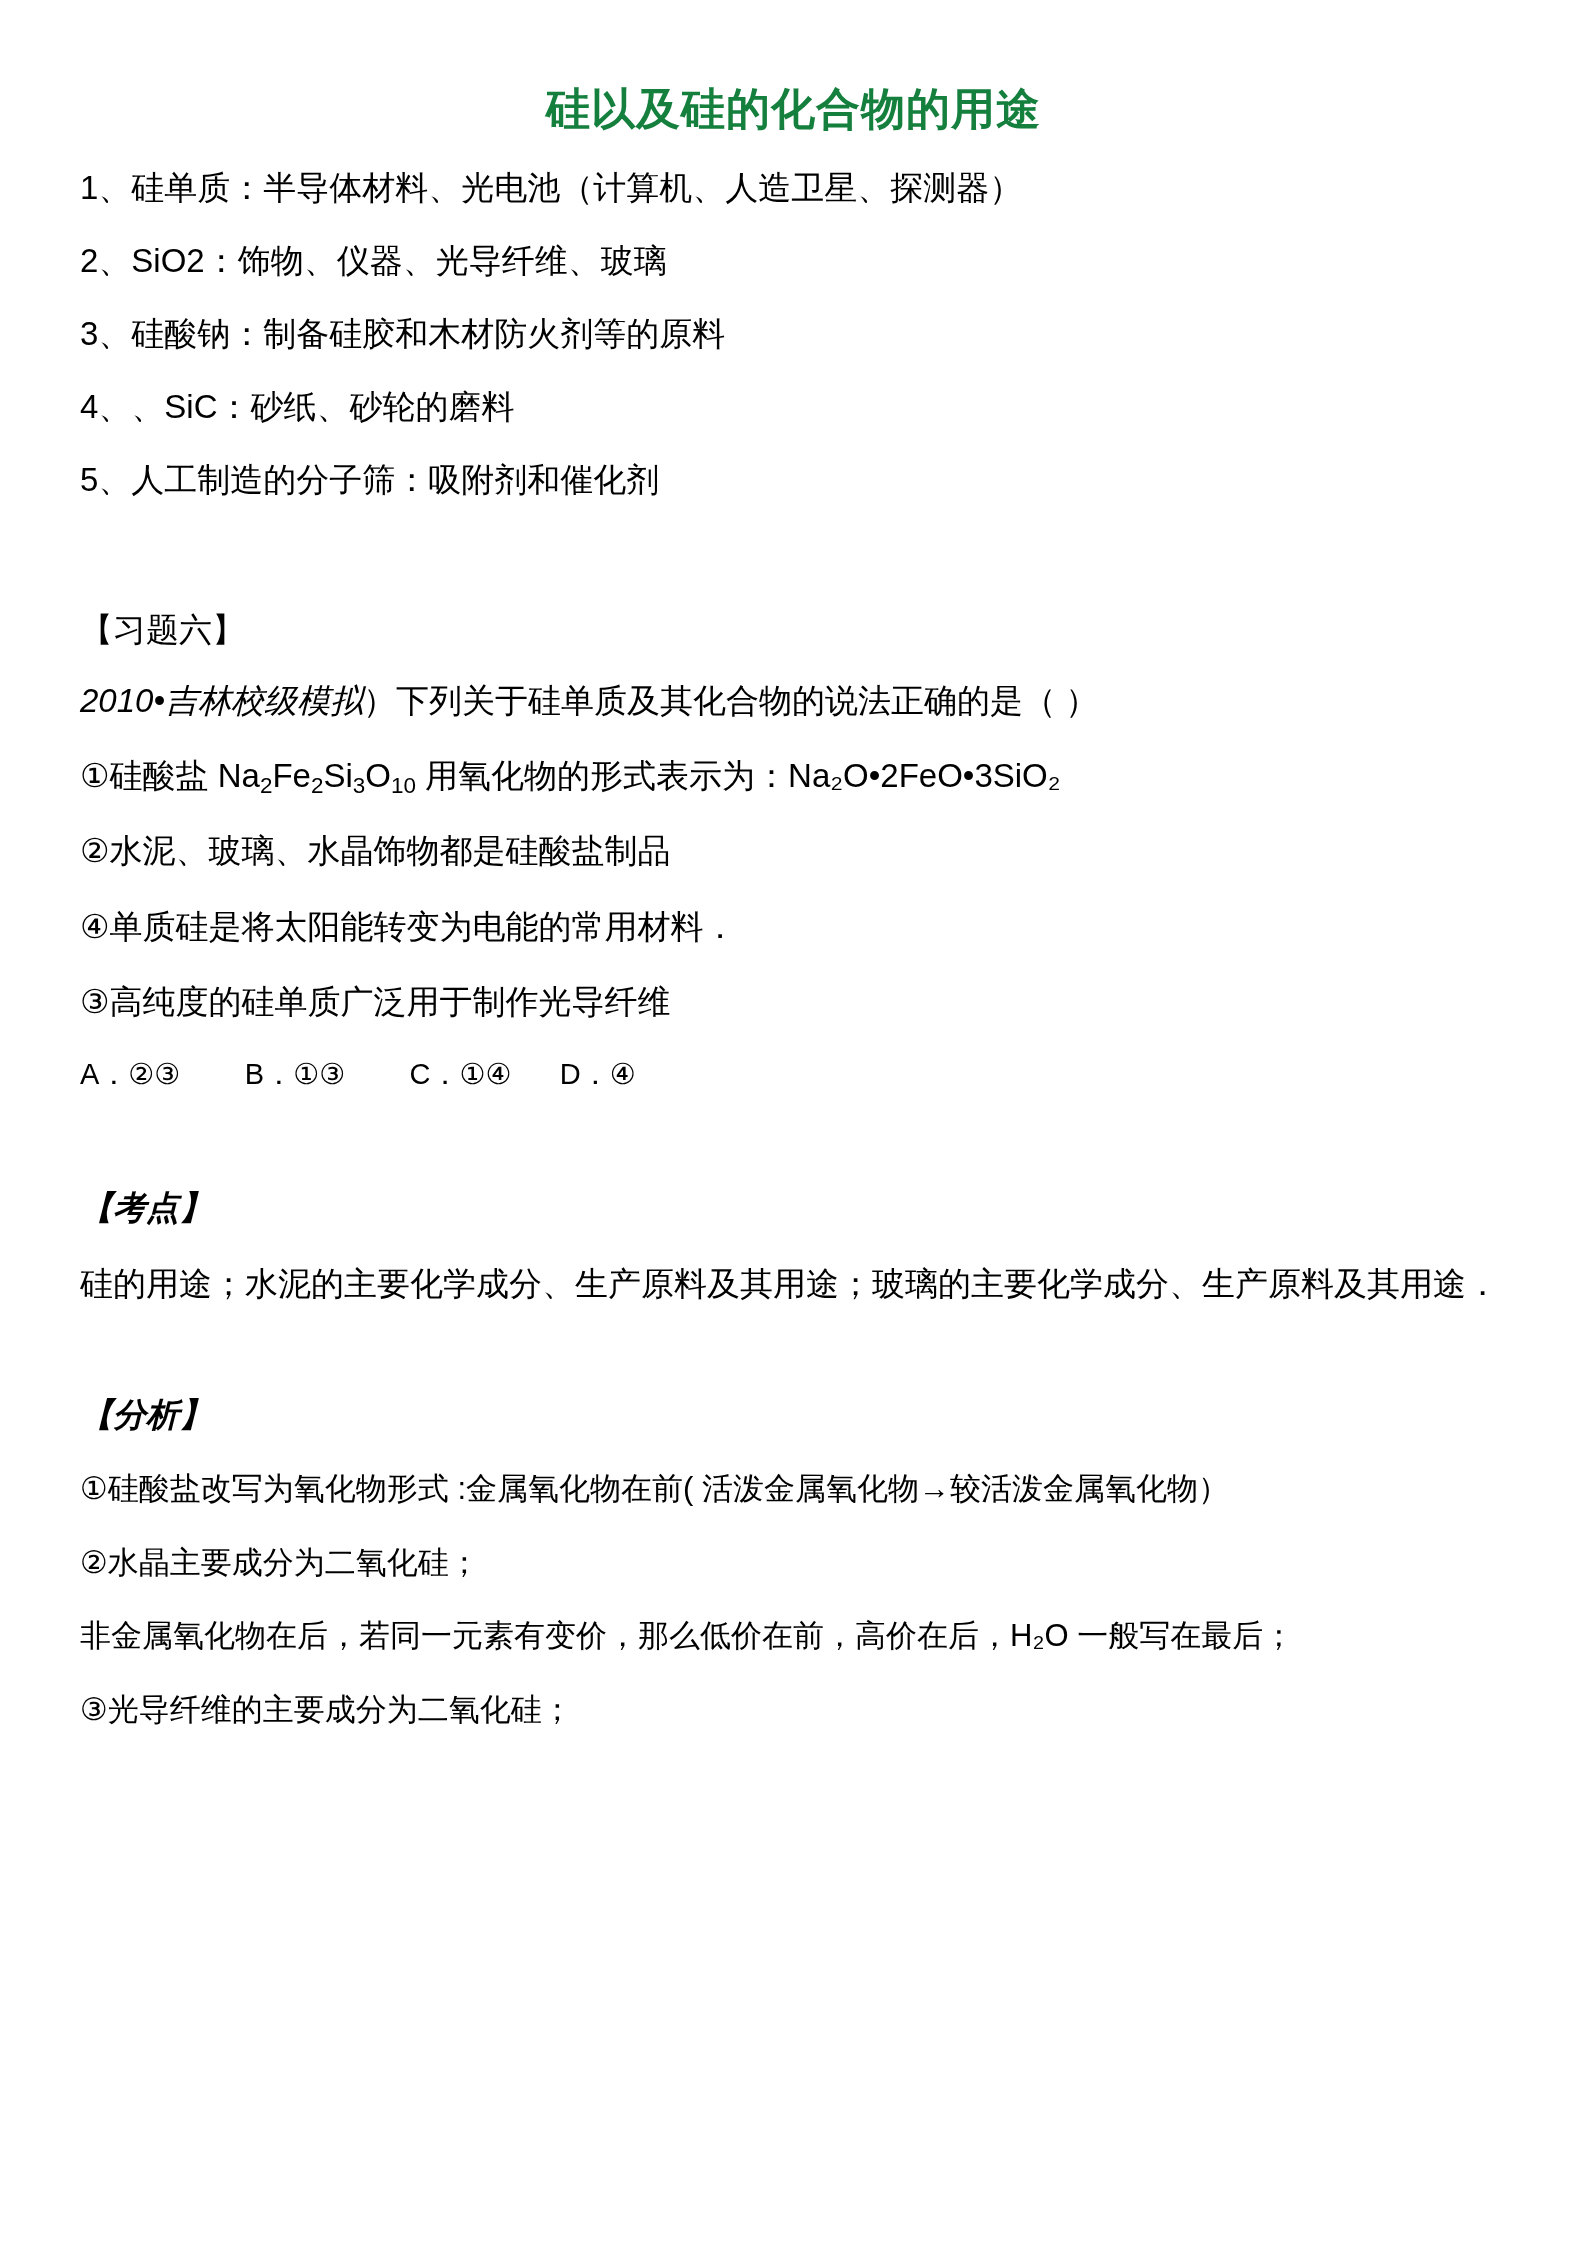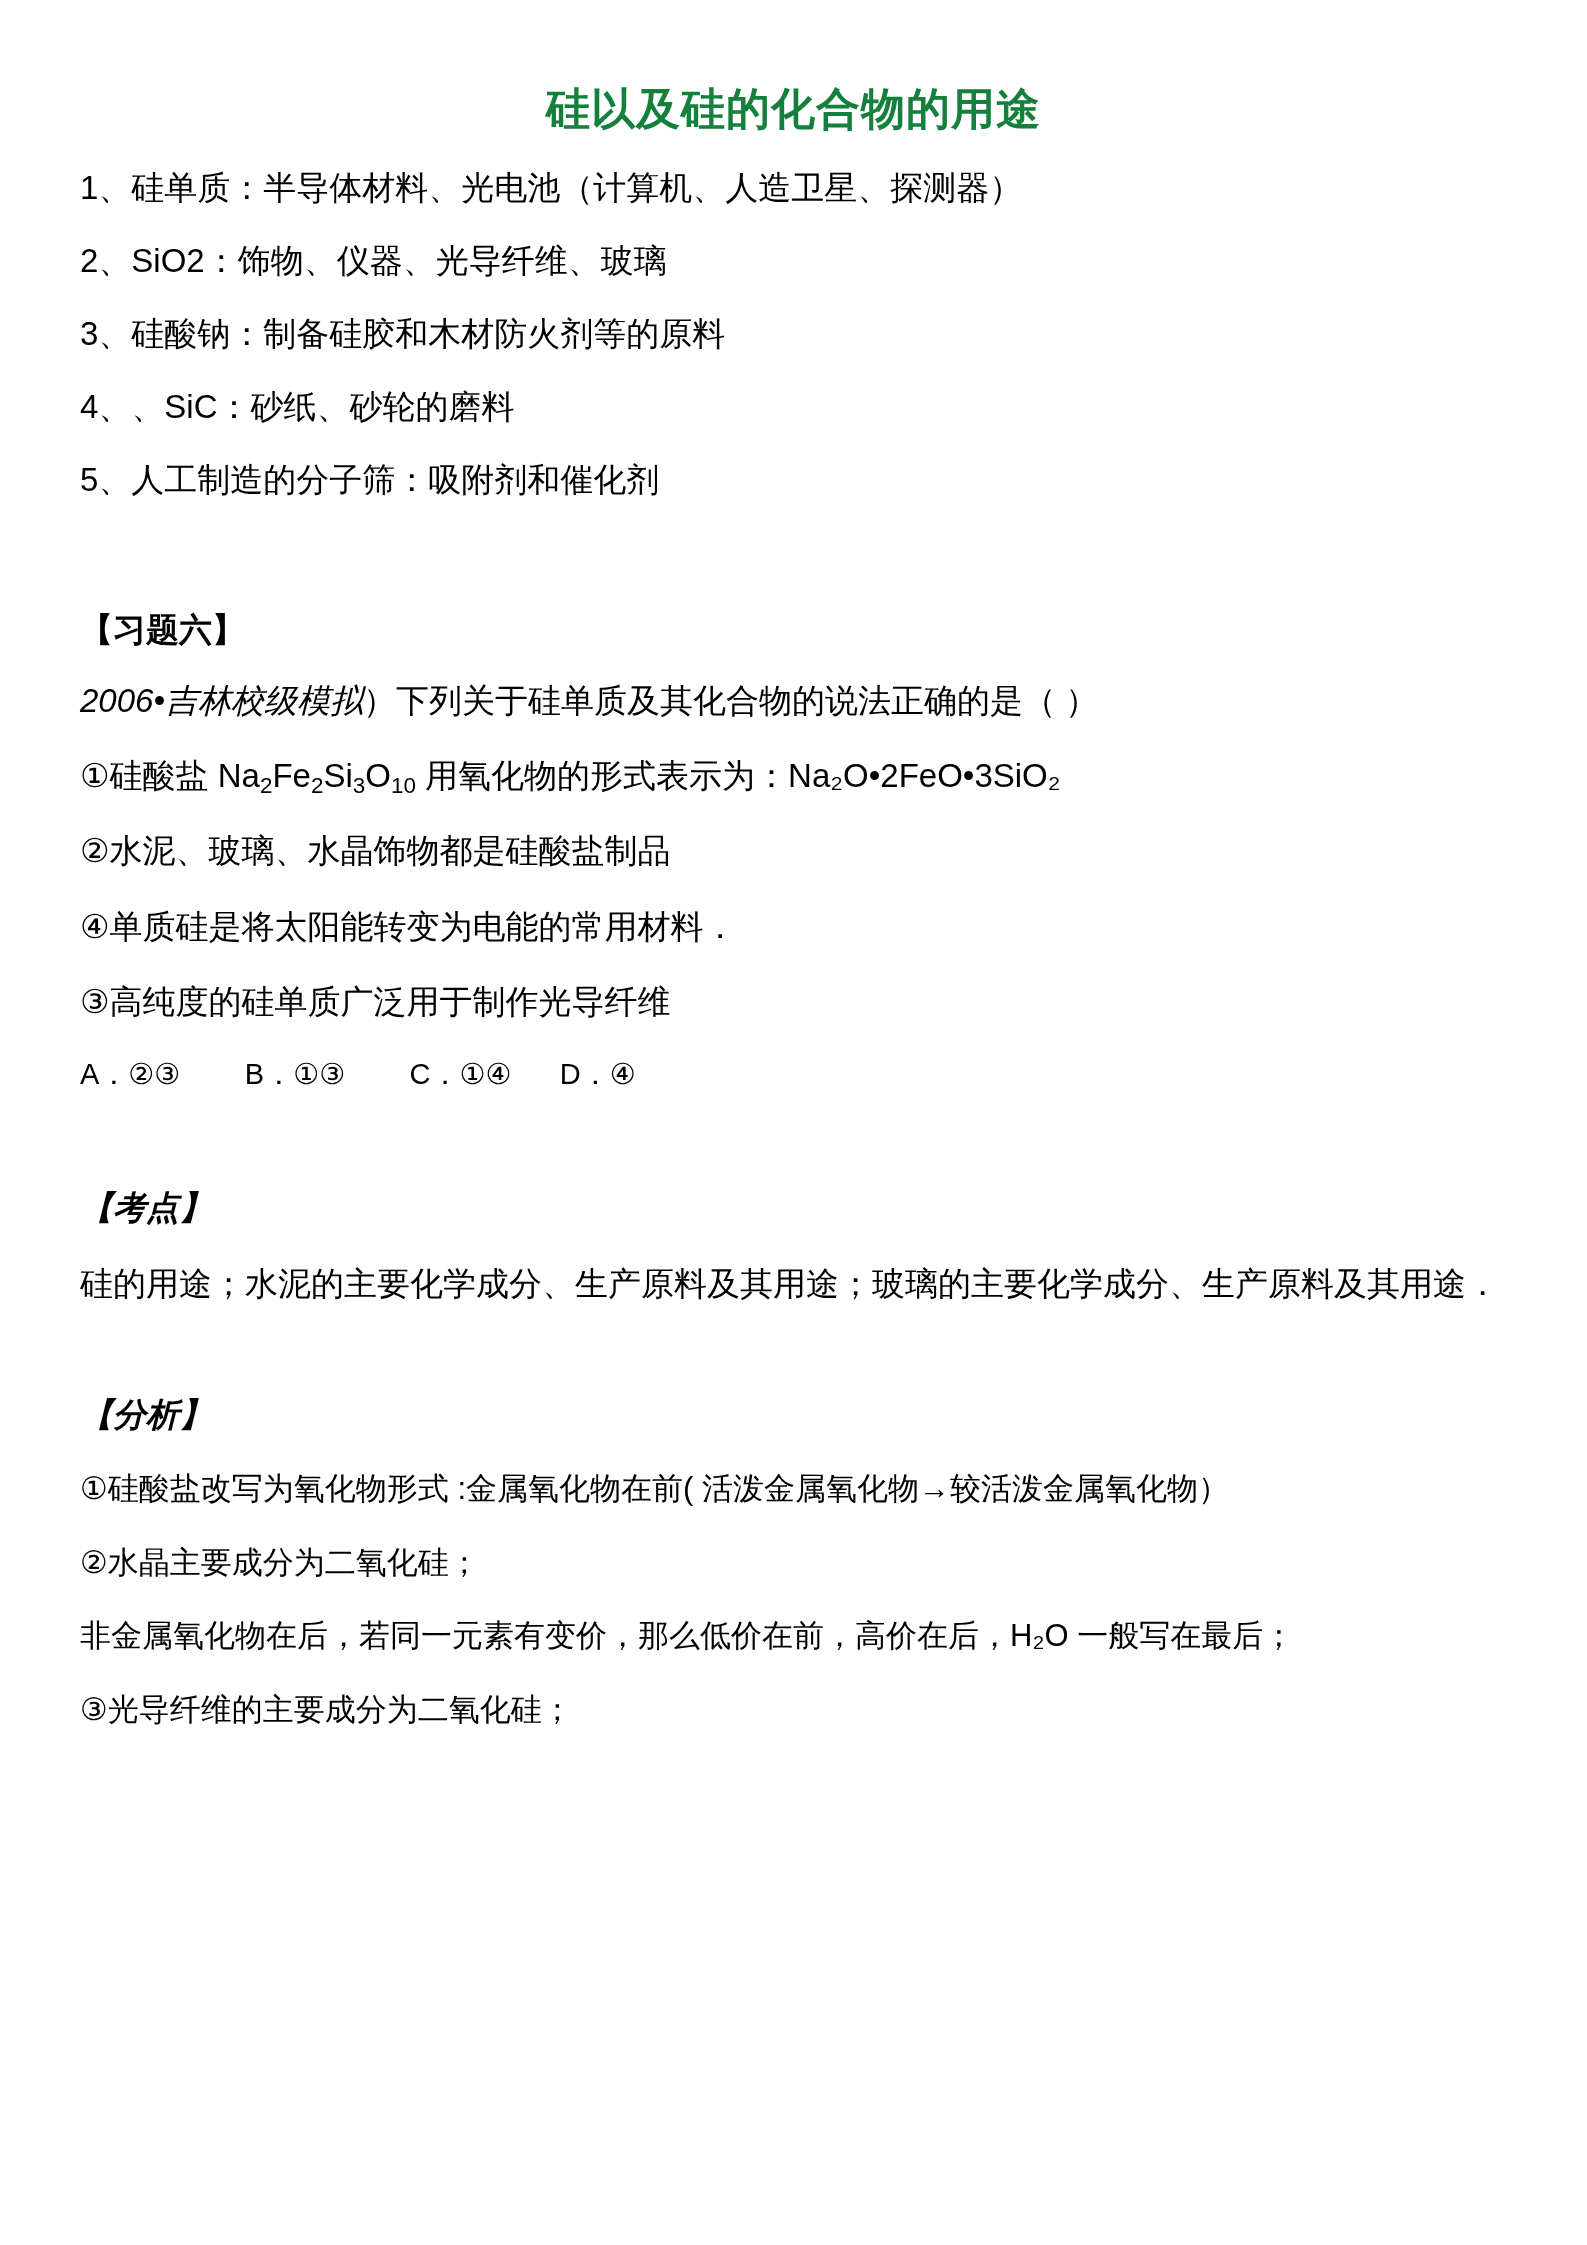--- a/index.html
+++ b/index.html
@@ -38,21 +38,21 @@
     white-space: nowrap;
   }
   .spacer-lg {
     height: 74px;
   }
   .spacer-md {
     height: 62px;
   }
   .section-head {
     font-size: 33px;
-    font-weight: bold;
+    font-weight: normal;
     margin: 0 0 30px 0;
     line-height: 1.2;
   }
   .section-head.italic {
     font-style: italic;
     font-weight: bold;
   }
   .q-source {
     font-size: 33px;
     font-style: italic;
@@ -108,21 +108,21 @@
     <div class="use-line">2、SiO2：饰物、仪器、光导纤维、玻璃</div>
     <div class="use-line">3、硅酸钠：制备硅胶和木材防火剂等的原料</div>
     <div class="use-line">4、、SiC：砂纸、砂轮的磨料</div>
     <div class="use-line">5、人工制造的分子筛：吸附剂和催化剂</div>
   </div>
 
   <div class="spacer-lg"></div>
 
   <div class="section-head">【习题六】</div>
 
-  <div class="q-source"><span>2006•吉林校级模拟</span><span class="normal">）下列关于硅单质及其化合物的说法正确的是（        ）</span></div>
+  <div class="q-source"><span>2010•吉林校级模拟</span><span class="normal">）下列关于硅单质及其化合物的说法正确的是（        ）</span></div>
 
   <div class="q-line"><span>①硅酸盐 </span><span class="formula nowrap">Na<sub>2</sub>Fe<sub>2</sub>Si<sub>3</sub>O<sub>10</sub></span><span> 用氧化物的形式表示为：</span><span class="formula nowrap">Na₂O•2FeO•3SiO₂</span></div>
 
   <div class="q-line">②水泥、玻璃、水晶饰物都是硅酸盐制品</div>
   <div class="q-line">④单质硅是将太阳能转变为电能的常用材料．</div>
   <div class="q-line">③高纯度的硅单质广泛用于制作光导纤维</div>
 
   <div class="options-line">A．②③        B．①③        C．①④      D．④</div>
 
   <div class="spacer-md"></div>

